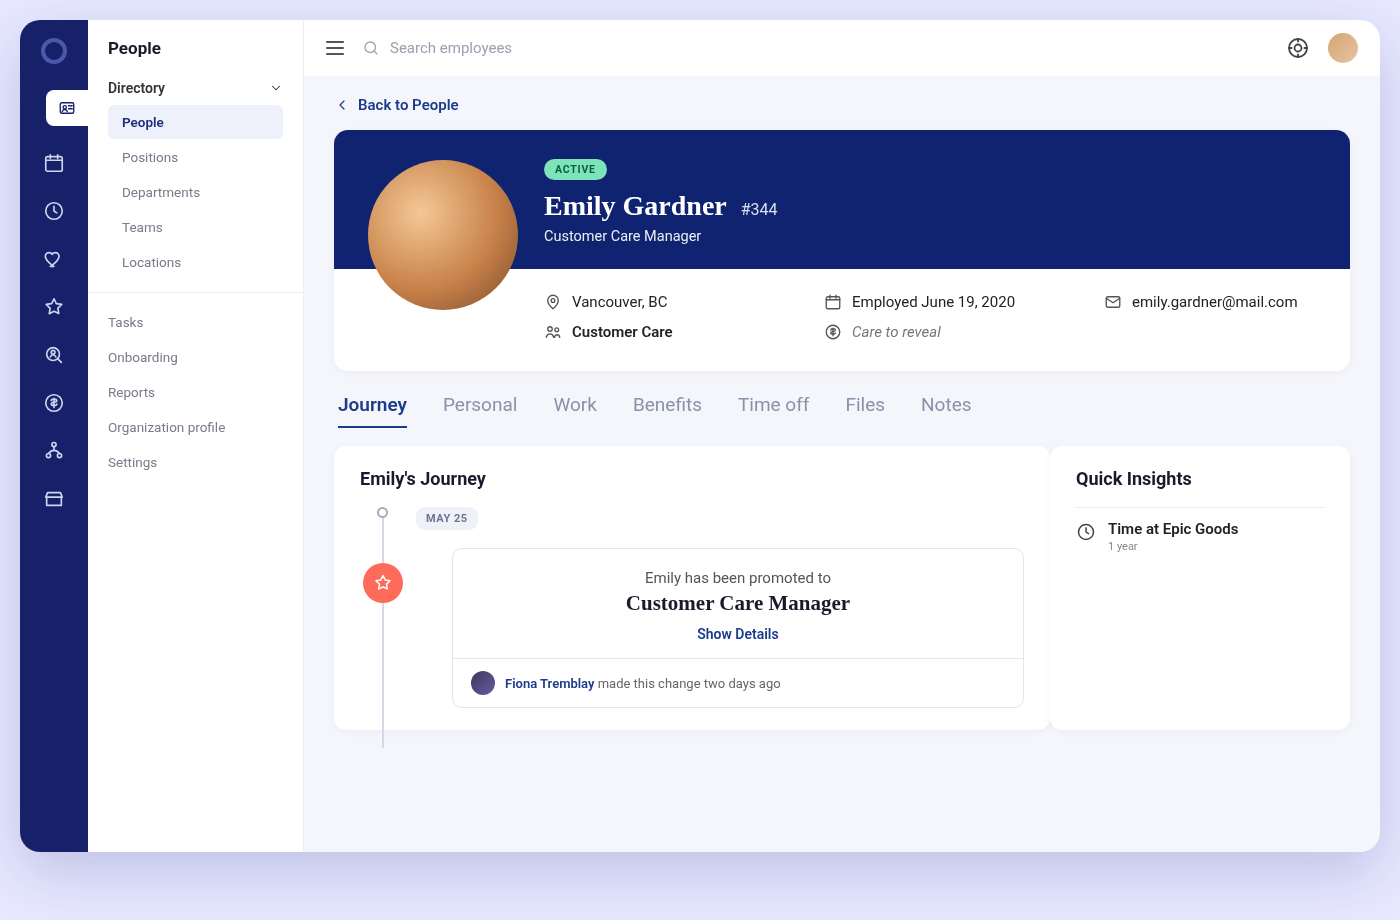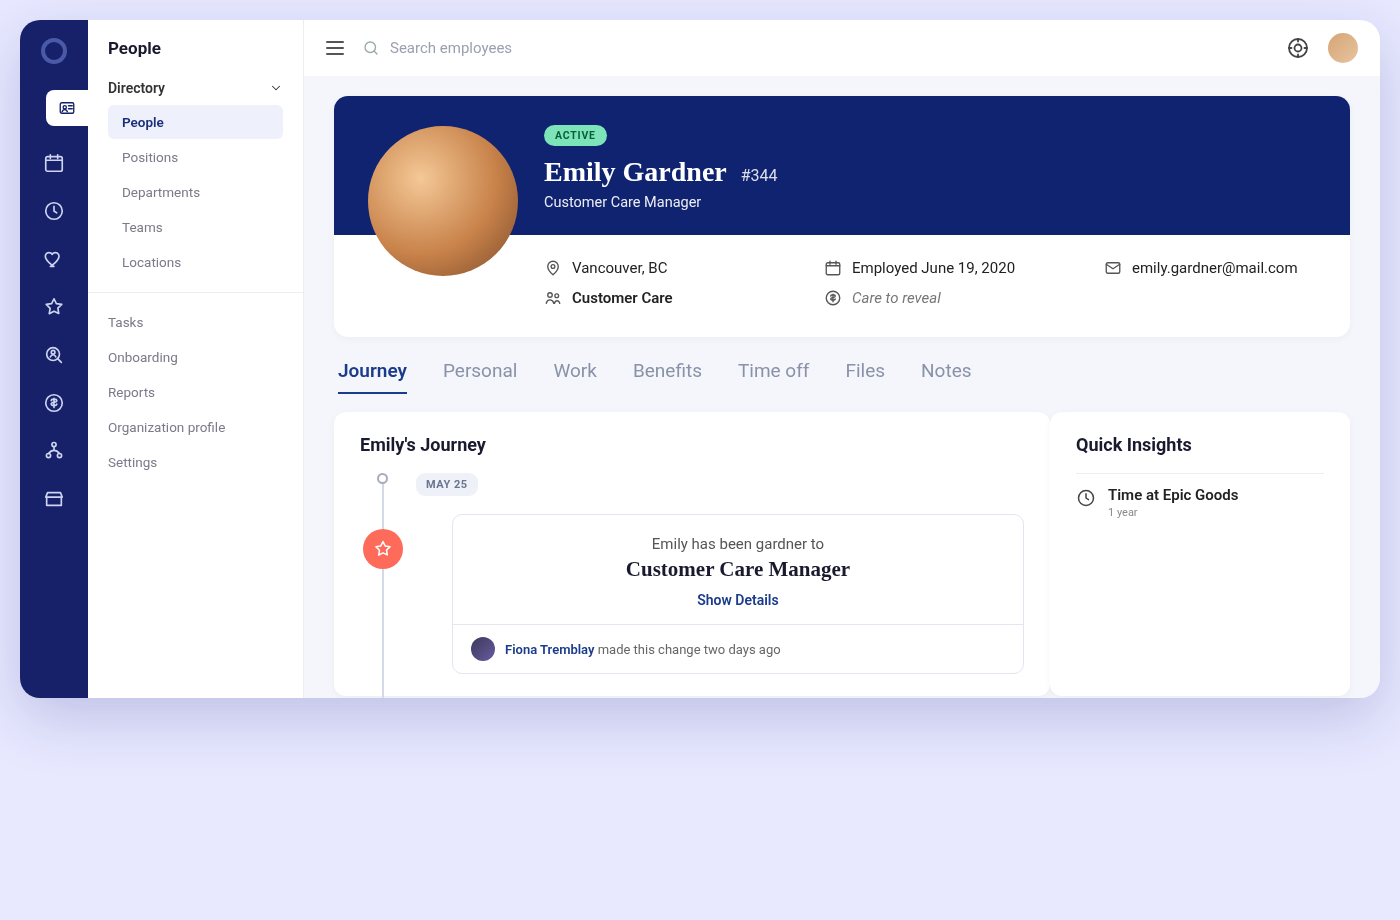--- a/index.html
+++ b/index.html
@@ -1,17 +1,17 @@
 <!DOCTYPE html>
 <html><head>
 <meta charset="utf-8">
 <style>
 *{box-sizing:border-box;margin:0;padding:0;font-family:-apple-system,BlinkMacSystemFont,'Segoe UI',Roboto,sans-serif}
 body{background:#e8e9ff;padding:20px;width:1400px;height:920px;overflow:hidden}
-.app{display:flex;height:678px;border-radius:20px;overflow:hidden;box-shadow:0 20px 60px rgba(20,30,120,.2)}
+.app{display:flex;height:832px;border-radius:20px;overflow:hidden;box-shadow:0 20px 60px rgba(20,30,120,.2)}
 .rail{width:68px;background:#16216a;display:flex;flex-direction:column;align-items:center;padding-top:18px;gap:26px}
 .rail-logo{width:26px;height:26px;border-radius:50%;border:4px solid #4a5aa8}
 .rail-icon{width:22px;height:22px;color:#cfd4f0;cursor:pointer;display:flex;align-items:center;justify-content:center}
 .rail-icon.active{background:#fff;border-radius:8px 0 0 8px;width:42px;height:36px;margin-left:26px;color:#16216a;position:relative}
 .rail-icon.active::before{content:'';position:absolute;left:-26px;width:26px;height:36px;background:#16216a}
 .sidebar{width:216px;background:#fff;border-right:1px solid #eee;padding:18px 0}
 .sidebar h2{font-size:17px;font-weight:700;color:#1a1a2e;padding:0 20px 14px}
 .side-section{padding:0 20px;border-bottom:1px solid #eee;margin-bottom:12px;padding-bottom:12px}
 .side-head{display:flex;justify-content:space-between;align-items:center;font-size:14px;font-weight:600;color:#333;padding:8px 0;cursor:pointer}
 .side-item{padding:9px 14px;font-size:13.5px;color:#7a7a8a;border-radius:6px;cursor:pointer;margin:1px 0}
@@ -172,20 +172,26 @@
       </div>
       <svg class="help-icon" viewBox="0 0 24 24">
           <circle cx="12" cy="12" r="9"></circle>
           <circle cx="12" cy="12" r="3.5"></circle>
           <path d="M12 3v2.5M12 18.5V21M3 12h2.5M18.5 12H21"></path>
         </svg>
       <div class="avatar-sm"></div>
     </div>
 
     <div class="content">
+      <div class="back">
+        <svg width="16" height="16" viewBox="0 0 24 24">
+            <path d="M15 6l-6 6 6 6"></path>
+          </svg>
+        <span>Back to People</span>
+      </div>
 
       <div class="card">
         <div class="hero">
           <div class="avatar-lg"></div>
           <span class="badge">ACTIVE</span>
           <div>
             <h1>Emily Gardner</h1>
             <span class="emp-id">#344</span>
           </div>
           <div class="role">Customer Care Manager</div>
@@ -246,21 +252,21 @@
           <div class="timeline">
             <div class="tl-dot"></div>
             <span class="tl-date">MAY 25</span>
             <div class="tl-star">
               <svg width="20" height="20" viewBox="0 0 24 24" stroke="#fff">
                   <path d="M12 3l2.6 5.3 5.9.9-4.3 4.1 1 5.8L12 16.6l-5.2 2.7 1-5.8L3.5 9.2l5.9-.9z"></path>
                 </svg>
             </div>
             <div class="tl-card">
               <div class="tl-body">
-                <div class="line1">Emily has been gardner to</div>
+                <div class="line1">Emily has been promoted to</div>
                 <div class="line2">Customer Care Manager</div>
                 <div class="details-link">Show Details</div>
               </div>
               <div class="tl-foot">
                 <div class="av"></div>
                 <div><span class="who">Fiona Tremblay</span><span> made this change two days ago</span></div>
               </div>
             </div>
           </div>
         </div>

